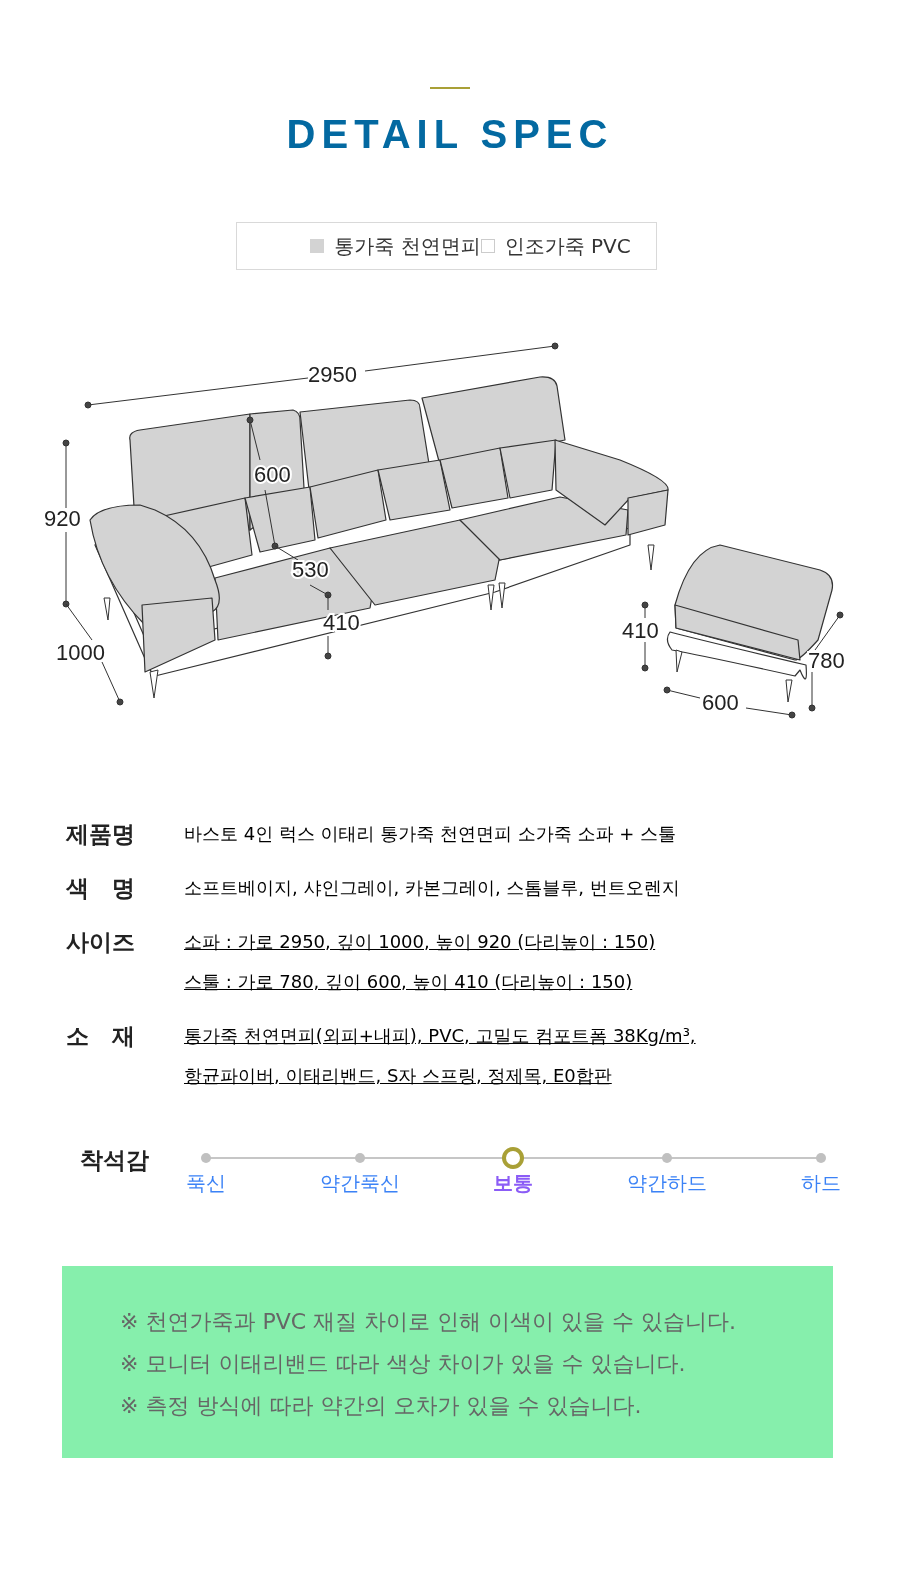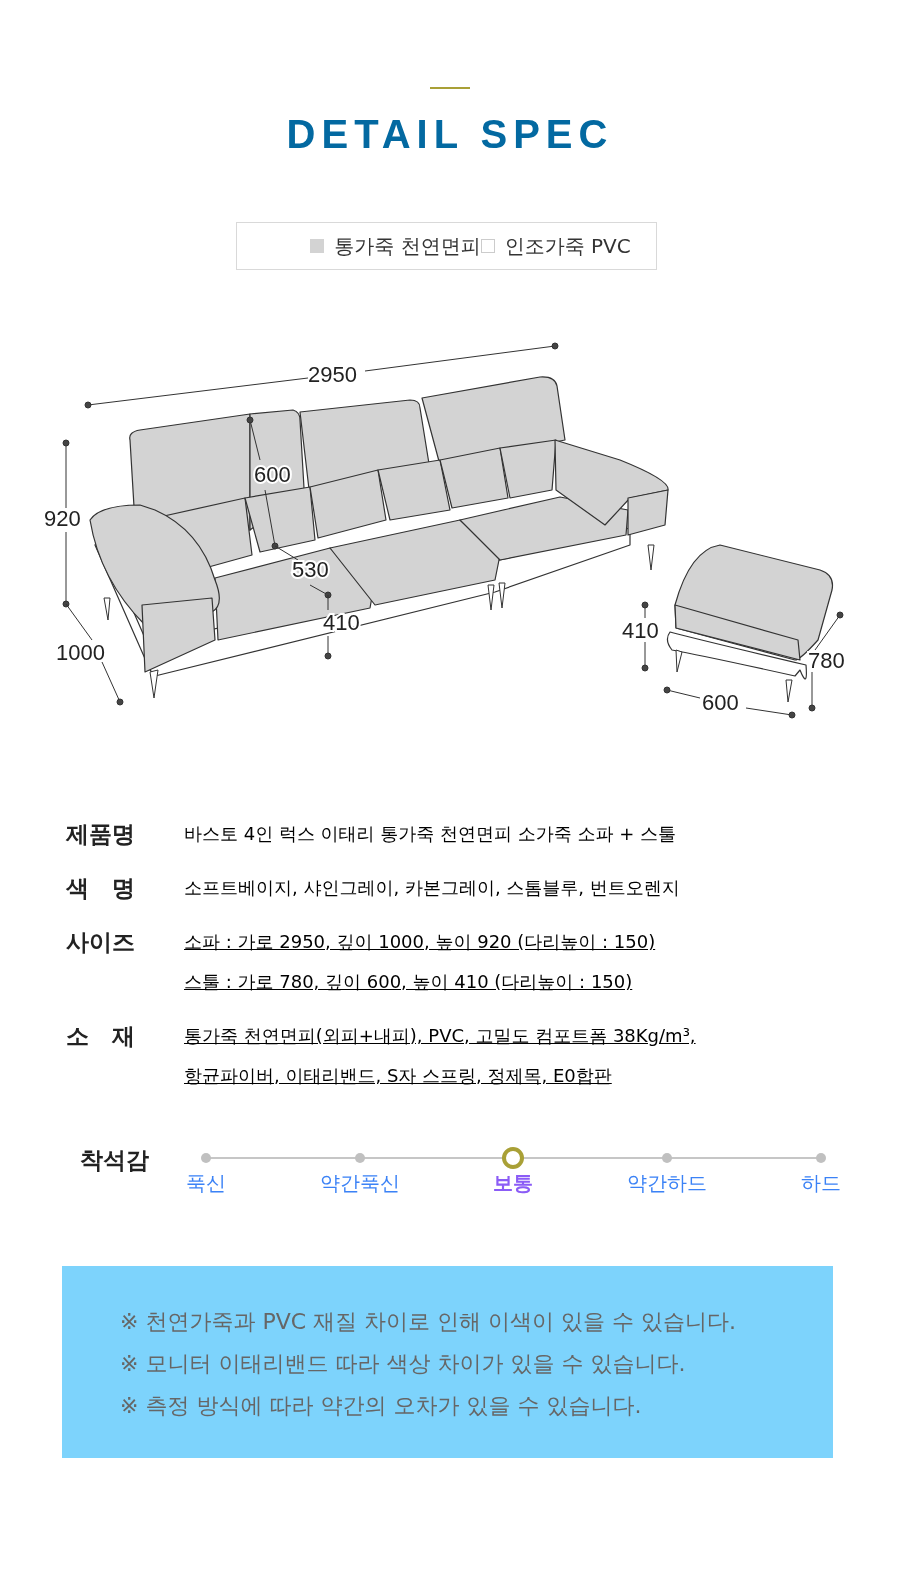--- a/index.html
+++ b/index.html
@@ -18,21 +18,21 @@
     .label { width: 118px; flex: none; font-size: 23px; font-weight: 700; color: #222; line-height: 40px; }
     .value { flex: 1; font-size: 18px; color: #000000; line-height: 40px; }
     .value .line { display: block; text-decoration: underline; }
     .feel { position: absolute; left: 80px; top: 1140px; width: 770px; height: 70px; }
     .feel .label { position: absolute; left: 0; top: 0; }
     .track { position: absolute; left: 126px; top: 17px; width: 615px; height: 2px; background: #c6c6c6; }
     .dot { position: absolute; width: 10px; height: 10px; border-radius: 50%; background: #c0c0c0; top: 13px; }
     .dot.active { width: 14px; height: 14px; background: #fff; border: 4px solid #a9a036; top: 7px; box-sizing: content-box; }
     .feel-label { position: absolute; top: 30px; font-size: 20px; color: #3b82f6; transform: translateX(-50%); white-space: nowrap; }
     .feel-label.active { color: #8b5cf6; font-weight: 700; }
-    .notice { position: absolute; left: 62px; top: 1266px; width: 771px; height: 192px; background: #7dd3fc; }
+    .notice { position: absolute; left: 62px; top: 1266px; width: 771px; height: 192px; background: #86efac; }
     .notice-lines { position: absolute; left: 58px; top: 35px; font-size: 22px; color: #666; line-height: 42px; }
   </style>
 </head>
 <body>
 
 <div class="accent-line"></div>
 <div class="title">DETAIL SPEC</div>
 
 <div class="legend">
   <div class="legend-item">

